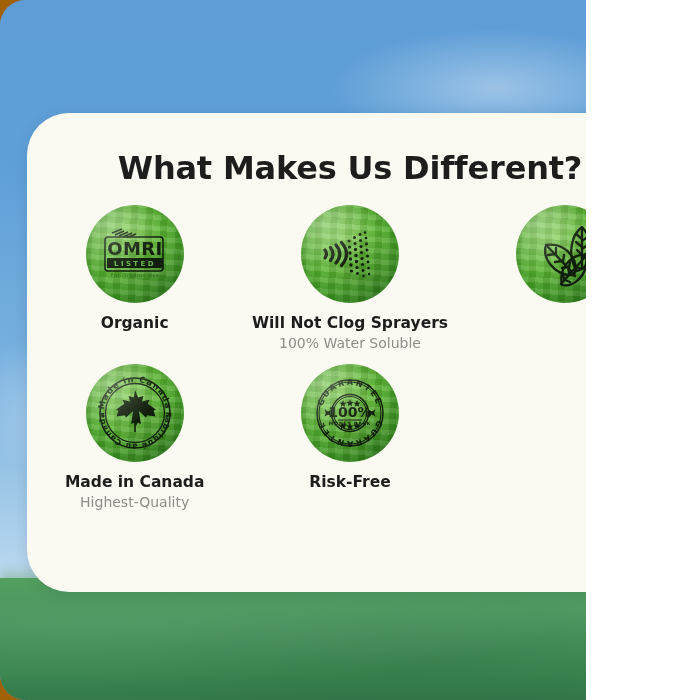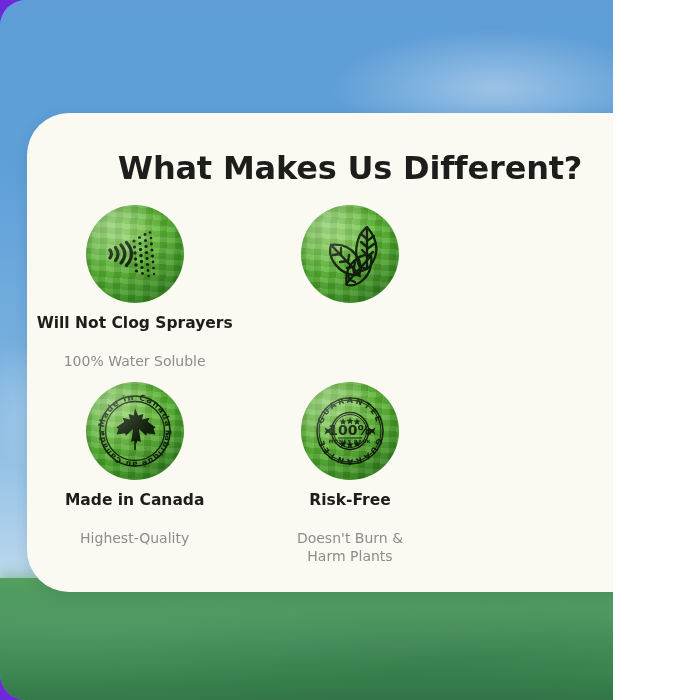--- a/index.html
+++ b/index.html
@@ -5,23 +5,22 @@
   html,body{margin:0;padding:0;}
   body{
     width:700px;height:700px;overflow:hidden;
     font-family:"Liberation Sans", sans-serif;
     background:#ffffff;
   }
 
   
   #scene{
     position:relative;width:586px;height:700px;
-    background:#6d28d9;
+    background:#a16207;
     overflow:hidden;
-    padding-left:27px;
   }
   
   #photo{
     position:absolute;left:0;top:0;width:700px;height:700px;
     border-radius:26px;
     overflow:hidden;
     background:#5b9bd5;
   }
   
   #sky{
@@ -126,21 +125,21 @@
     margin-top:12px;
     font-family:"DejaVu Sans", sans-serif;
     font-weight:bold;
     font-size:15.5px;
     color:#1d1d1b;
     text-align:center;
     line-height:1.15;
     white-space:nowrap;
   }
   .cap-sub{
-    margin-top:20px;
+    margin-top:2px;
     font-family:"DejaVu Sans", sans-serif;
     font-weight:normal;
     font-size:14px;
     color:#8d8d89;
     text-align:center;
     line-height:1.25;
     white-space:pre-line;
   }
   .cap-sub:empty{display:none;}
 </style>
@@ -159,20 +158,42 @@
     <div id="grass-mottle"></div>
 
     <div id="card">
 
       <div id="title">What Makes Us Different?</div>
 
       <div id="grid">
 
         <div class="row row1">
 
+          <div class="cell">
+            <div class="badge">
+              <svg viewBox="0 0 98 98" aria-hidden="true">
+                <g stroke="#12210d" fill="none" stroke-width="1.6">
+                  <path d="M22 32 h52 a3 3 0 0 1 3 3 v28 a3 3 0 0 1 -3 3 h-52 a3 3 0 0 1 -3 -3 v-28 a3 3 0 0 1 3 -3 z"></path>
+                </g>
+                <g stroke="#12210d" stroke-width="1.4" fill="none">
+                  <path d="M26 28 l10 -4"></path>
+                    <path d="M29 30 l9 -4"></path>
+                  <path d="M33 31 l9 -4"></path>
+                    <path d="M37 32 l9 -4"></path>
+                  <path d="M41 32.5 l9 -3.5"></path>
+                </g>
+                <text x="49" y="50" text-anchor="middle" font-family="DejaVu Sans, sans-serif" font-size="18" font-weight="bold" fill="#12210d" letter-spacing="0.4">OMRI</text>
+                <rect x="21" y="53" width="56" height="10" fill="#12210d"></rect>
+                <text x="49" y="61" text-anchor="middle" font-family="DejaVu Sans, sans-serif" font-size="7" font-weight="bold" fill="#6ec248" letter-spacing="2.4">LISTED</text>
+                <text x="49" y="72" text-anchor="middle" font-family="DejaVu Sans, sans-serif" font-size="5.2" fill="rgba(20,40,10,.45)" letter-spacing="0.5">For Organic Use</text>
+              </svg>
+            </div>
+            <div class="cap-main">Organic</div>
+
+          </div>
 
           <div class="cell">
             <div class="badge">
               <svg viewBox="0 0 98 98" aria-hidden="true">
                 <g fill="none" stroke="#12210d" stroke-width="3.2" stroke-linecap="round">
                   <path d="M24 53 q3 -4 0 -8"></path>
                   <path d="M29.5 55.5 q5 -6.5 0 -13"></path>
                   <path d="M35 58 q7.5 -9 0 -18"></path>
                   <path d="M40.5 60.5 q10 -11.5 0 -23"></path>
                 </g>
@@ -304,22 +325,20 @@
                   <path d="M56 58.4 l1 2.4 l2.6 .2 l-2 1.7 l.6 2.5 l-2.2 -1.4 l-2.2 1.4 l.6 -2.5 l-2 -1.7 l2.6 -.2 z"></path>
                   <path d="M23.5 45.5 l1.4 3.5 l-1.4 3.5 l3.6 -2 l3.6 2 l-1.4 -3.5 l1.4 -3.5 l-3.6 2 z"></path>
                   <path d="M74.5 45.5 l-1.4 3.5 l1.4 3.5 l-3.6 -2 l-3.6 2 l1.4 -3.5 l-1.4 -3.5 l3.6 2 z"></path>
                 </g>
                 <text x="49" y="53" text-anchor="middle" font-family="DejaVu Sans, sans-serif" font-size="14" font-weight="bold" fill="#12210d">100%</text>
                 <line x1="37" y1="56" x2="61" y2="56" stroke="#12210d" stroke-width="1"></line>
                 <text x="49" y="60.5" text-anchor="middle" font-family="DejaVu Sans, sans-serif" font-size="4.6" font-weight="bold" fill="#12210d" letter-spacing="0.8">MONEY BACK</text>
               </svg>
             </div>
             <div class="cap-main">Risk-Free</div>
-            <div class="cap-sub">Doesn't Burn &amp;
-Harm Plants</div>
           </div>
 
         </div>
 
       </div>
     </div>
   </div>
 </div>
 
 </body></html>

